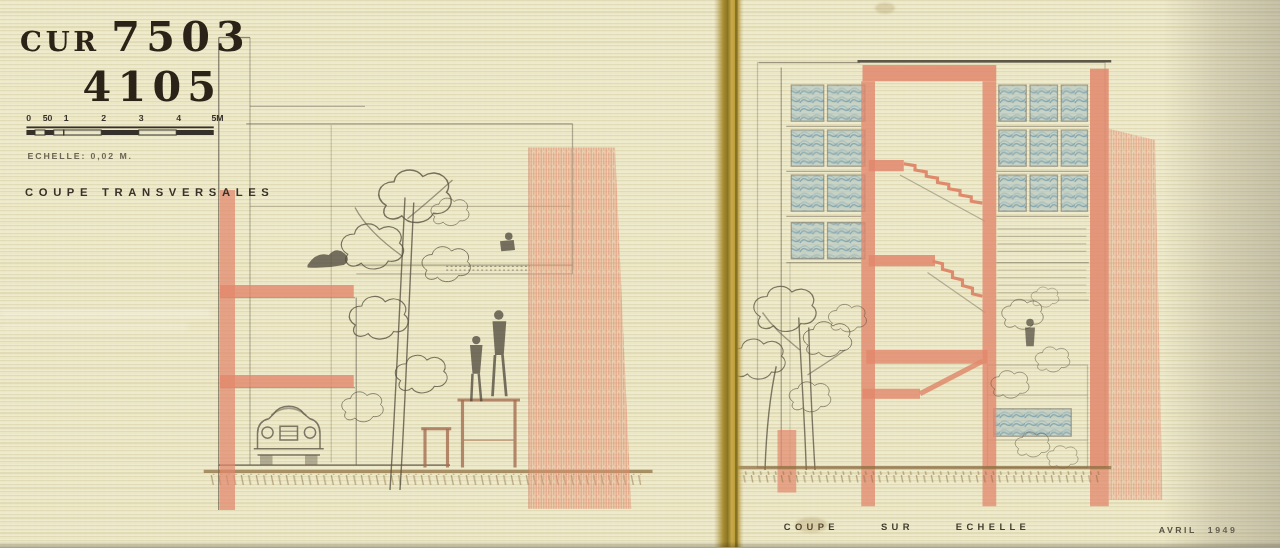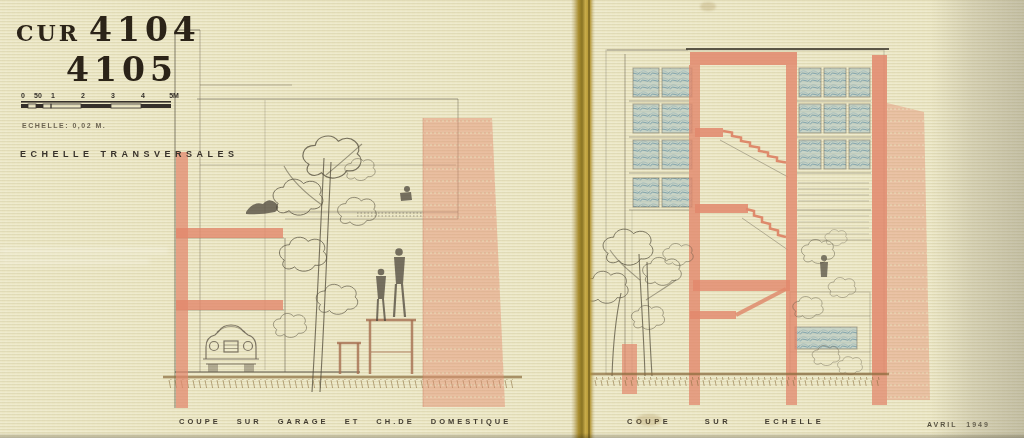--- a/index.html
+++ b/index.html
@@ -248,21 +248,21 @@
       <g>
         <path d="M590,374 H889" stroke="#8a6b3c" stroke-width="2.6" stroke-opacity=".7"></path>
         <rect x="592" y="377" width="290" height="9" fill="url(#groundhatch)" fill-opacity=".7" stroke="none"></rect>
       </g>
     </g>
   </svg>
 
   <div class="title-block">
     <div class="title-row">
       <span class="cur">CUR</span>
-      <span class="num">4104</span>
+      <span class="num">7503</span>
     </div>
     <div class="title-row second">
       <span class="num">4105</span>
     </div>
   </div>
 
   <div class="scale-bar">
     <span class="lbl" style="left:2px">0</span>
     <span class="lbl" style="left:17px">50</span>
     <span class="lbl" style="left:32px">1</span>
@@ -279,23 +279,22 @@
         <rect x="22" y="3" width="8" height="4" fill="none"></rect>
         <rect x="30" y="3" width="30" height="4" fill="none"></rect>
         <rect x="60" y="3" width="30" height="4" fill="#35302a" stroke="none"></rect>
         <rect x="90" y="3" width="30" height="4" fill="none"></rect>
         <rect x="120" y="3" width="30" height="4" fill="#35302a" stroke="none"></rect>
       </g>
     </svg>
   </div>
 
   <div class="echelle-note">ECHELLE: 0,02 M.</div>
-  <div class="series-title">ECHELLE TRANSVERSALES</div>
-
-  <div class="caption caption-left">COUPE SUR GARAGE ET CH.DE DOMESTIQUE</div>
+  <div class="series-title">COUPE TRANSVERSALES</div>
+
   <div class="caption caption-right">COUPE SUR ECHELLE</div>
   <div class="date-note">AVRIL 1949</div>
 
   <div class="binding"></div>
   <div class="binding-core"></div>
   <div class="photo-edge-right"></div>
   <div class="streak s1"></div>
   <div class="streak s2"></div>
   <div class="stain a"></div>
   <div class="stain b"></div>

